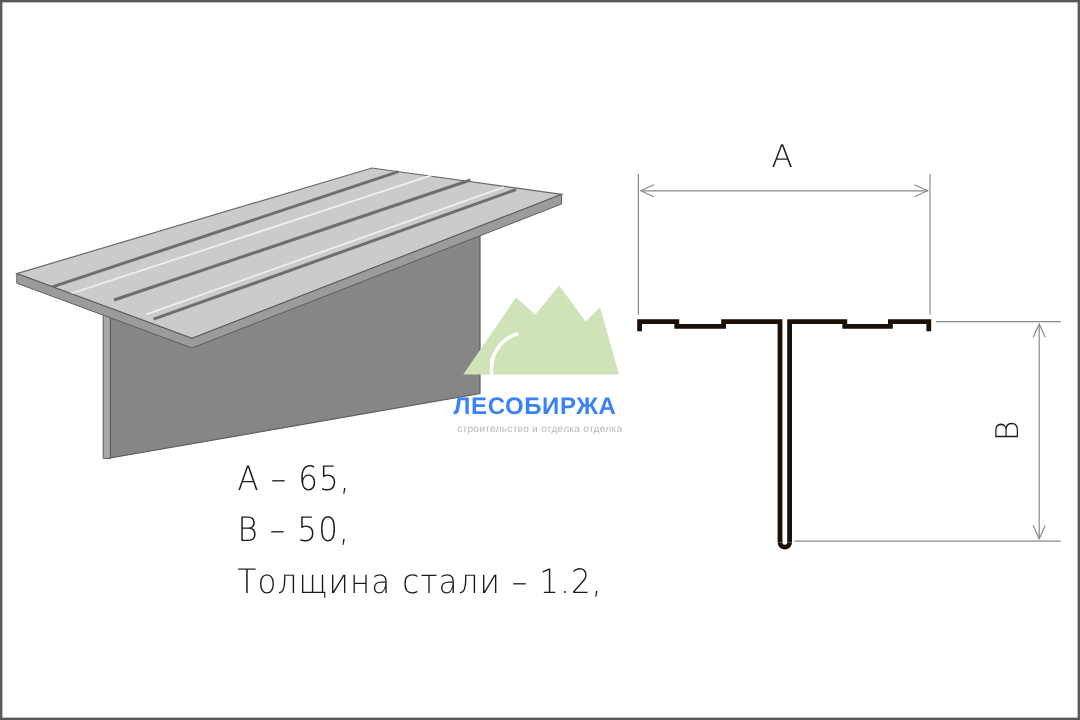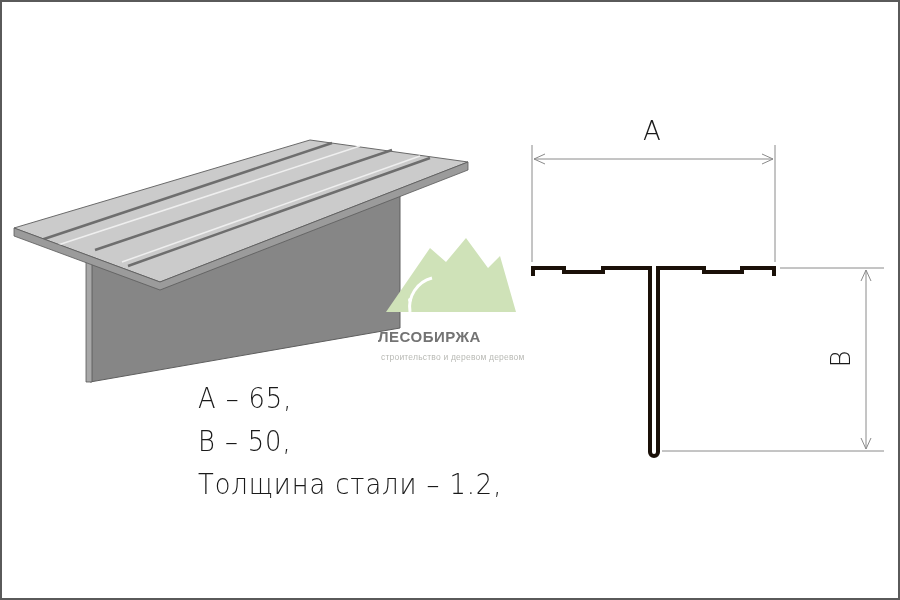--- a/index.html
+++ b/index.html
@@ -22,21 +22,21 @@
     .spec-b { top: 425px; }
     .spec-t { top: 468px; }
     .dim-label {
       position: absolute; font-family: "DejaVu Sans", sans-serif; font-size: 26px;
       color: #1a1a1a; font-weight: 300;
     }
     .dim-a { left: 643px; top: 116px; }
     .dim-b { left: 832px; top: 344px; transform: rotate(-90deg); transform-origin: center; }
     .logo-name {
       position: absolute; left: 378px; top: 328px; font-family: "Liberation Sans", sans-serif;
-      font-weight: bold; font-size: 15px; color: #737373; letter-spacing: 0.5px;
+      font-weight: bold; font-size: 20px; color: #3b82f6; letter-spacing: 0.5px;
     }
     .logo-tag {
       position: absolute; left: 381px; top: 352px; font-family: "Liberation Sans", sans-serif;
       font-size: 8.5px; color: #b9bab5; letter-spacing: 0.2px;
     }
   </style>
 </head>
 <body>
 
 <div class="frame"></div>
@@ -83,17 +83,17 @@
     <line x1="866" y1="270" x2="866" y2="449"></line>
     <polyline points="861,281 866,270 871,281"></polyline>
     <polyline points="861,438 866,449 871,438"></polyline>
   </g>
 </svg>
 
 <div class="dim-label dim-a">A</div>
 <div class="dim-label dim-b">B</div>
 
 <div class="logo-name">ЛЕСОБИРЖА</div>
-<div class="logo-tag">строительство и деревом деревом</div>
+<div class="logo-tag">строительство и отделка отделка</div>
 
 <div class="spec spec-a">A – 65,</div>
 <div class="spec spec-b">B – 50,</div>
 <div class="spec spec-t">Толщина стали – 1.2,</div>
 
 </body></html>

